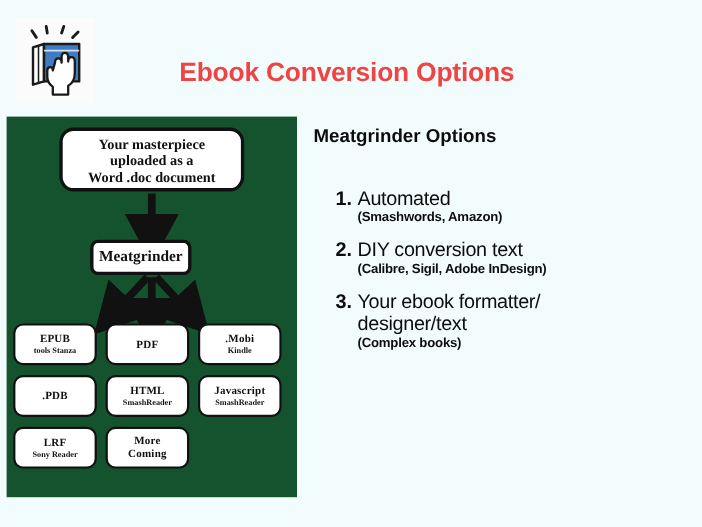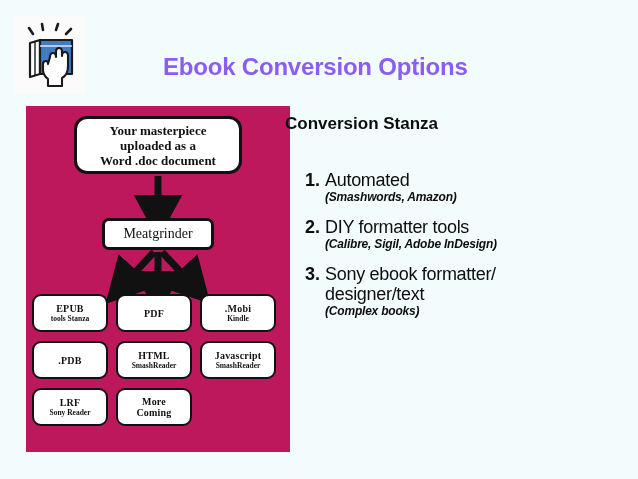--- a/index.html
+++ b/index.html
@@ -26,32 +26,32 @@
     position: absolute;
     left: 14px; top: 16px;
     width: 72px; height: 78px;
     background: #fbfbfb;
   }
   #slide-title {
     position: absolute;
     left: 163px; top: 53px;
     font-size: 24px;
     font-weight: bold;
-    color: #8b5cf6;
+    color: #ef4444;
     letter-spacing: -0.2px;
     white-space: nowrap;
     text-align: center;
   }
 
   
   #diagram-panel {
     position: absolute;
-    left: 26px; top: 106px;
+    left: 6px; top: 106px;
     width: 264px; height: 346px;
-    background: #be185d;
+    background: #14532d;
   }
   .flow-box {
     position: absolute;
     box-sizing: border-box;
     background: #ffffff;
     border: 2px solid #111111;
     font-family: "Liberation Serif", serif;
     color: #111111;
     display: flex;
     flex-direction: column;
@@ -64,25 +64,25 @@
     width: 168px; height: 58px;
     border-radius: 13px;
     border-width: 3px;
     font-size: 13px;
     font-weight: bold;
     line-height: 15px;
   }
   #source-box span { display: block; white-space: nowrap; }
   #meatgrinder-box {
     left: 76px; top: 112px;
-    width: 112px; height: 32px;
+    width: 92px; height: 32px;
     border-radius: 7px;
     border-width: 3px;
     font-size: 14px;
-    font-weight: normal;
+    font-weight: bold;
   }
   .out-title {
     font-size: 10px;
     font-weight: bold;
     line-height: 11px;
     letter-spacing: 0.2px;
   }
   .out-sub {
     font-size: 7.5px;
     font-weight: bold;
@@ -158,21 +158,20 @@
     color: #0d0d0d;
     line-height: 20px;
     letter-spacing: -0.3px;
   }
   .option-note {
     font-size: 12px;
     font-weight: bold;
     color: #0d0d0d;
     line-height: 14px;
     letter-spacing: -0.2px;
-    font-style: italic;
   }
 </style>
 </head>
 <body>
 
 <div id="slide-header">
 
   <div id="brand-logo">
     <svg width="72" height="78" viewBox="0 0 72 78">
 
@@ -253,43 +252,43 @@
     </div>
     <div class="out-cell">
       <div class="out-title">More</div>
       <div class="out-title">Coming</div>
     </div>
   </div>
 </div>
 
 <div id="options-panel">
 
-  <div id="options-heading">Conversion Stanza</div>
+  <div id="options-heading">Meatgrinder Options</div>
 
   <div id="options-list">
 
     <div class="option-item">
       <div class="option-num">1.</div>
       <div class="option-body">
         <div class="option-label">Automated</div>
         <div class="option-note">(Smashwords, Amazon)</div>
       </div>
     </div>
 
     <div class="option-item">
       <div class="option-num">2.</div>
       <div class="option-body">
-        <div class="option-label">DIY formatter tools</div>
+        <div class="option-label">DIY conversion text</div>
         <div class="option-note">(Calibre, Sigil, Adobe InDesign)</div>
       </div>
     </div>
 
     <div class="option-item">
       <div class="option-num">3.</div>
       <div class="option-body">
-        <div class="option-label">Sony ebook formatter/</div>
+        <div class="option-label">Your ebook formatter/</div>
         <div class="option-label">designer/text</div>
         <div class="option-note">(Complex books)</div>
       </div>
     </div>
 
   </div>
 </div>
 
 </body></html>

